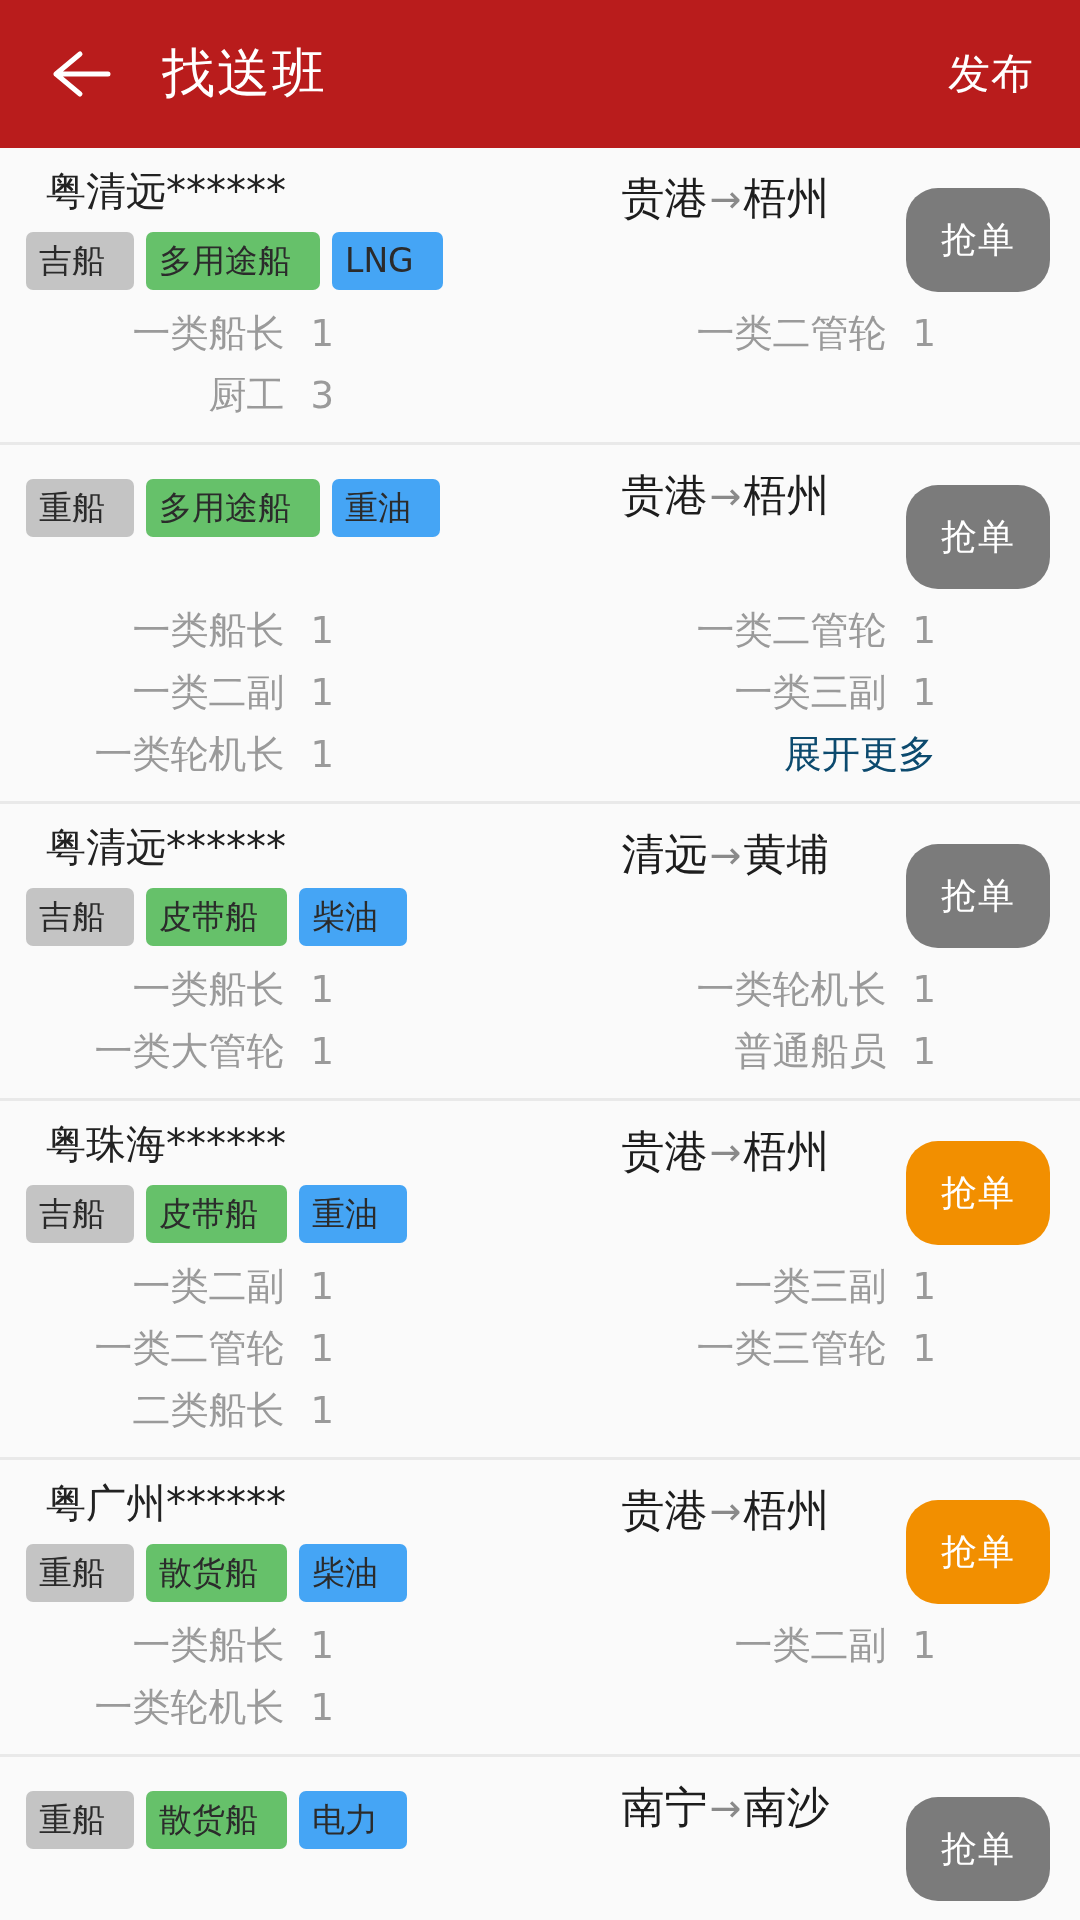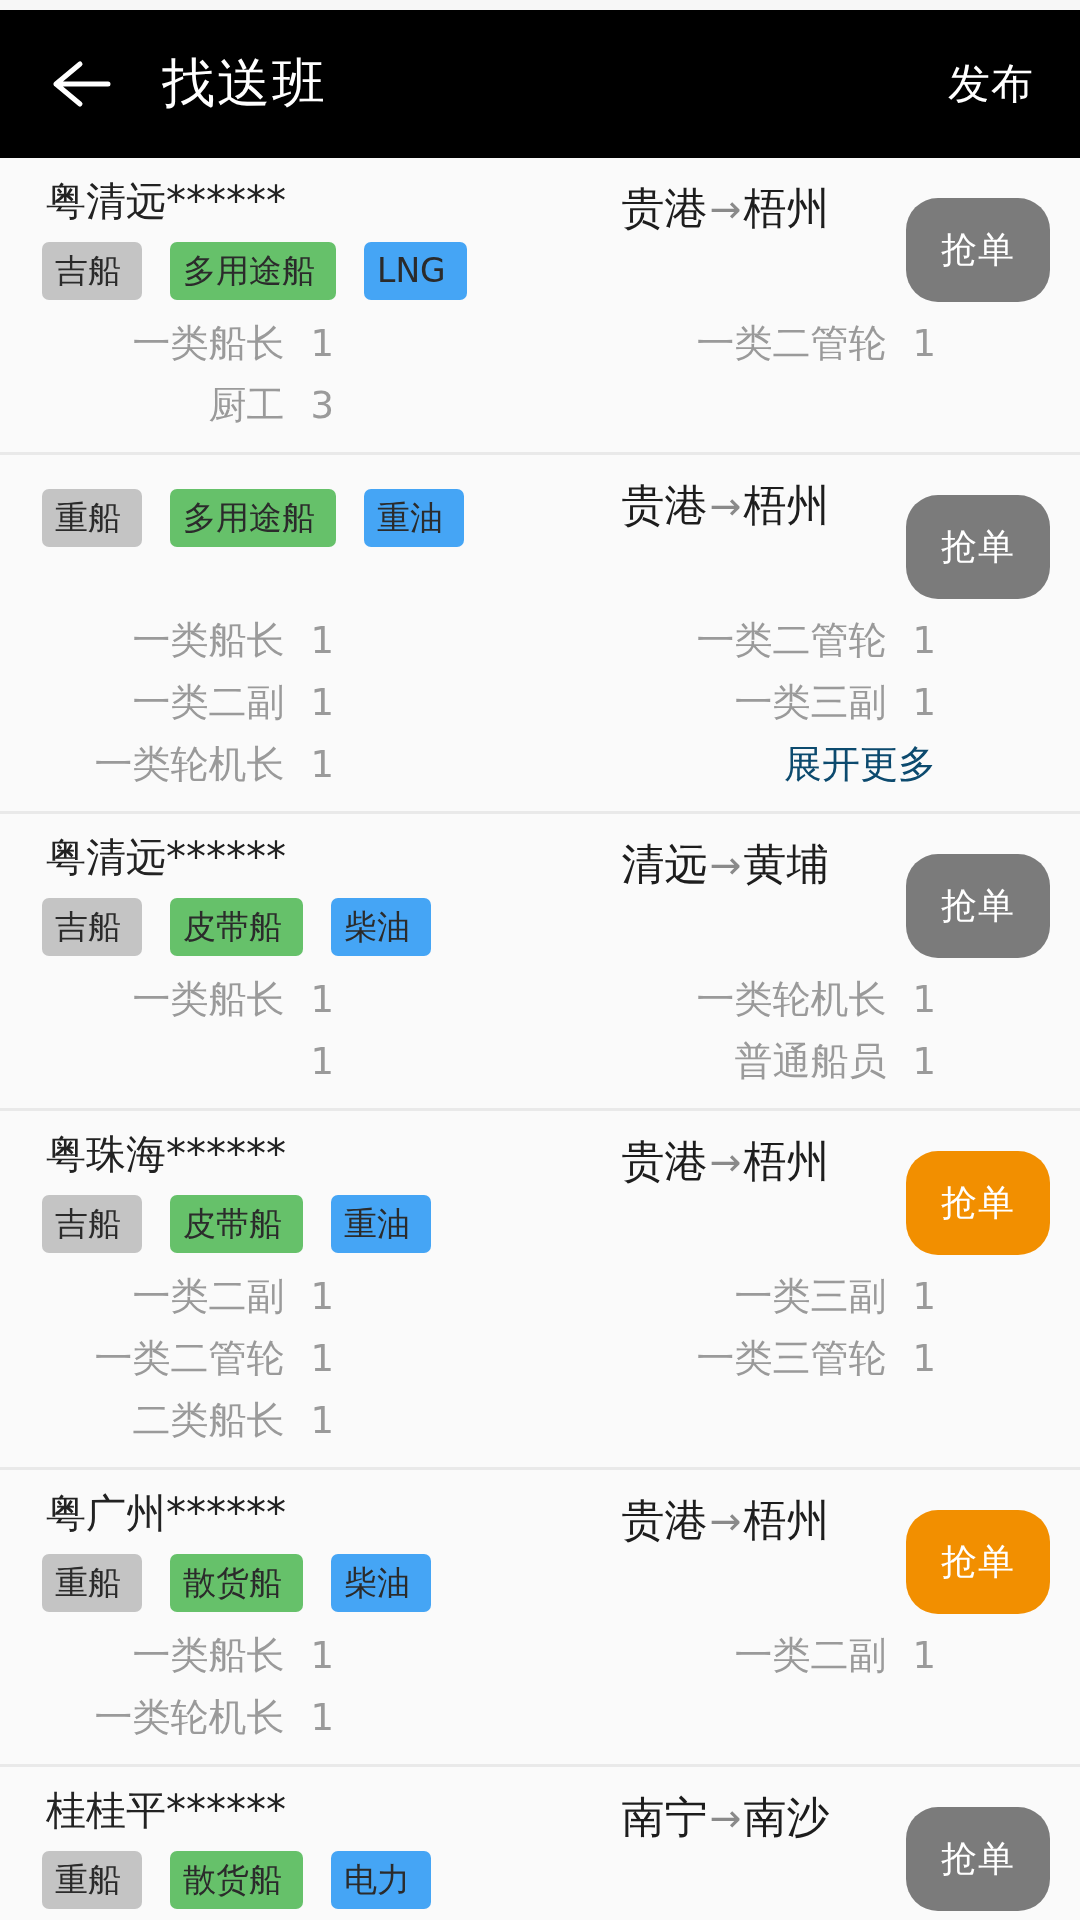--- a/index.html
+++ b/index.html
@@ -7,26 +7,25 @@
     width:1080px; height:1920px;
     font-family:"DejaVu Sans","Liberation Sans",sans-serif;
     background:#f7f7f7;
     overflow:hidden;
   }
   .app { width:1080px; height:1920px; display:flex; flex-direction:column; background:#f7f7f7; }
 
   
   .header {
     flex:0 0 148px;
-    background:#000000;
+    background:#b91c1c;
     display:flex;
     align-items:center;
     padding:0 46px 0 44px;
     position:relative;
-    margin-top:10px;
   }
   .back-btn {
     width:74px; height:74px;
     display:flex; align-items:center; justify-content:center;
     flex:0 0 auto;
   }
   .back-btn svg { display:block; }
   .header-title {
     color:#ffffff;
     font-size:53px;
@@ -73,25 +72,24 @@
     margin-left:20px;
   }
   .tag-row {
     margin-top:16px;
     display:flex;
     gap:12px;
   }
   .tag {
     font-size:33px;
     line-height:1;
-    padding:12px 21px 13px 13px;
+    padding:12px 29px 13px 13px;
     border-radius:7px;
     white-space:nowrap;
     color:#2b2b2b;
-    margin-left:16px;
   }
   .tag.gray  { background:#c4c4c4; }
   .tag.green { background:#66c16a; }
   .tag.blue  { background:#45a5f5; }
 
   .card-mid {
     flex:1 1 auto;
     display:flex;
     justify-content:center;
     padding-top:4px;
@@ -289,20 +287,21 @@
               <span>一类船长</span>
               <span class="cnt">1</span>
             </div>
             <div class="crew-cell col2">
               <span>一类轮机长</span>
               <span class="cnt">1</span>
             </div>
           </div>
           <div class="crew-row">
             <div class="crew-cell">
+              <span>一类大管轮</span>
               <span class="cnt">1</span>
             </div>
             <div class="crew-cell col2">
               <span>普通船员</span>
               <span class="cnt">1</span>
             </div>
           </div>
         </div>
       </div>
       <div class="card">
@@ -393,21 +392,20 @@
               <span>一类轮机长</span>
               <span class="cnt">1</span>
             </div>
             <div class="crew-cell empty col2"></div>
           </div>
         </div>
       </div>
       <div class="card">
         <div class="card-top">
           <div class="card-left">
-            <div class="ship-name">桂桂平******</div>
             <div class="tag-row">
               <span class="tag gray">重船</span>
               <span class="tag green">散货船</span>
               <span class="tag blue">电力</span>
             </div>
           </div>
           <div class="card-mid">
             <div class="route">
               <span>南宁</span>
               <span class="arrow">→</span>

